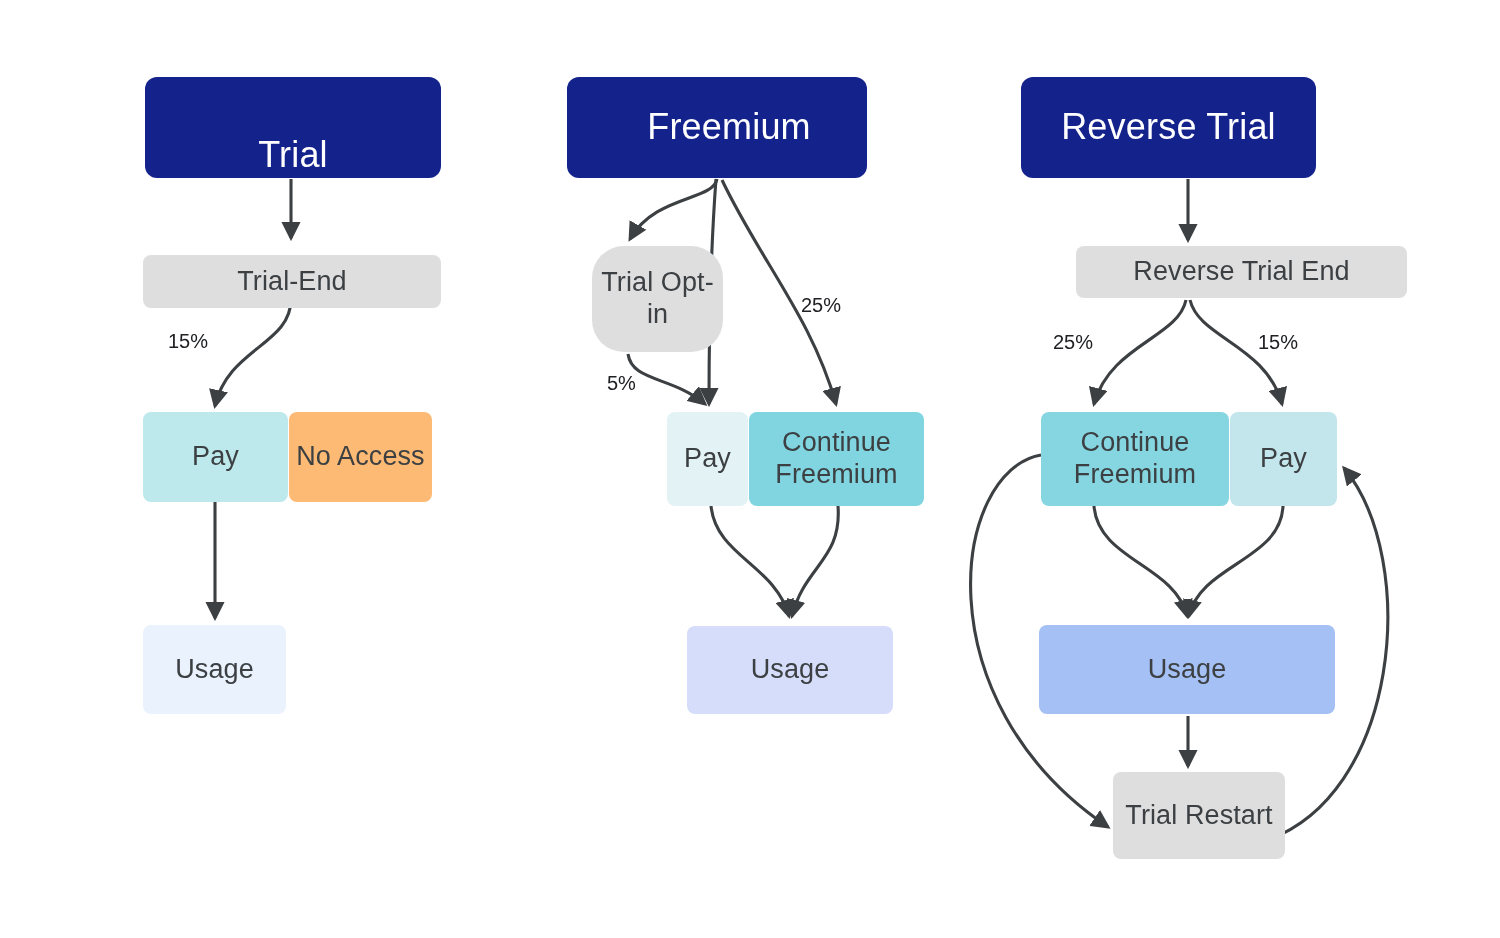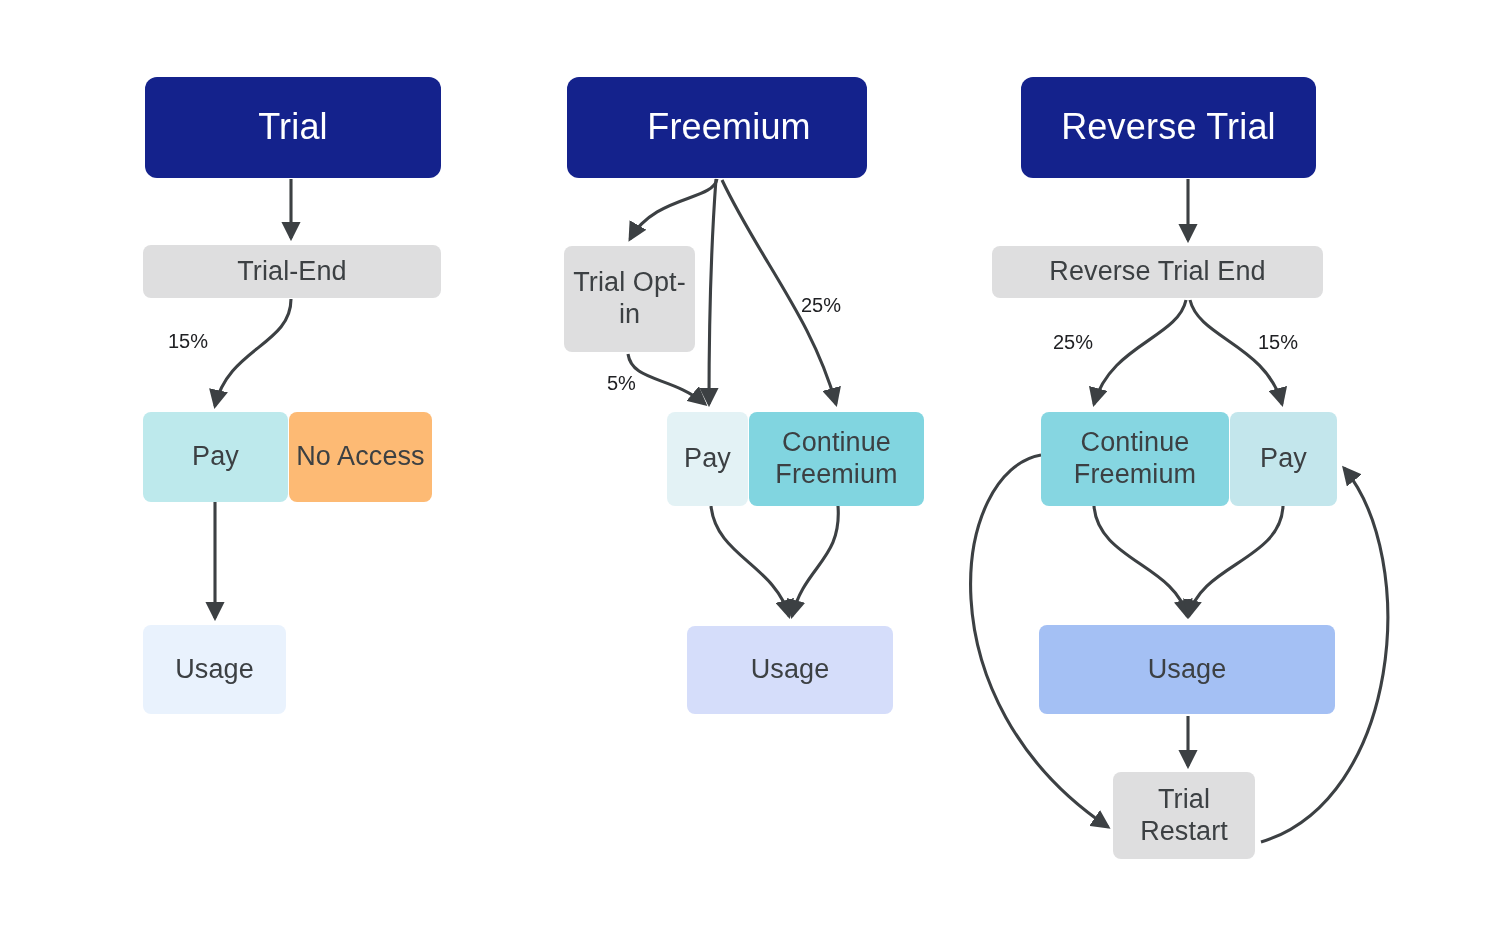--- a/index.html
+++ b/index.html
@@ -94,25 +94,25 @@
       <path d="M 1186 300 C 1178 338 1110 345 1094 404"></path>
       <path d="M 1190 300 C 1199 338 1266 345 1282 404"></path>
       <path d="M 1094 506 C 1098 560 1175 565 1187 616"></path>
       <path d="M 1283 506 C 1281 560 1200 565 1189 616"></path>
       <path d="M 1188 716 L 1188 766"></path>
       <path d="M 1041 455 C 953 470 920 700 1108 827"></path>
       <path d="M 1261 842 C 1400 800 1420 560 1344 468"></path>
     </g>
   </svg>
 
-  <div class="node header" style="left:145px; top:77px; width:296px; height:101px;">
+  <div class="node header" style="left:145px; top:77px; width:296px; height:101px;align-items:flex-end;">
     <span>Trial</span>
   </div>
 
-  <div class="node gray" style="left:143px; top:245px; width:298px; height:53px;">
+  <div class="node gray" style="left:143px; top:255px; width:298px; height:53px;">
     <span>Trial-End</span>
   </div>
 
   <div class="node cyan-1" style="left:143px; top:412px; width:145px; height:90px;">
     <span>Pay</span>
   </div>
 
   <div class="node pink" style="left:289px; top:412px; width:143px; height:90px;">
     <span>No Access</span>
   </div>
@@ -122,21 +122,21 @@
   </div>
 
   <div class="edge-label" style="left:168px; top:330px;">
     <span>15%</span>
   </div>
 
   <div class="node header" style="left:567px; top:77px; width:300px; height:101px;padding-left:30px;">
     <span>Freemium</span>
   </div>
 
-  <div class="node gray" style="left:564px; top:246px; width:131px; height:106px;">
+  <div class="node gray" style="left:592px; top:246px; width:131px; height:106px;border-radius:32px;">
     <span>Trial Opt-in</span>
   </div>
 
   <div class="node cyan-2" style="left:667px; top:412px; width:81px; height:94px;">
     <span>Pay</span>
   </div>
 
   <div class="node cyan-3" style="left:749px; top:412px; width:175px; height:94px;">
     <span>Continue Freemium</span>
   </div>
@@ -150,37 +150,37 @@
   </div>
 
   <div class="edge-label" style="left:607px; top:372px;">
     <span>5%</span>
   </div>
 
   <div class="node header" style="left:1021px; top:77px; width:295px; height:101px;">
     <span>Reverse Trial</span>
   </div>
 
-  <div class="node gray" style="left:992px; top:246px; width:331px; height:52px;justify-content:center;">
+  <div class="node gray" style="left:1076px; top:246px; width:331px; height:52px;justify-content:center;">
     <span>Reverse Trial End</span>
   </div>
 
   <div class="node cyan-4" style="left:1041px; top:412px; width:188px; height:94px;">
     <span>Continue Freemium</span>
   </div>
 
   <div class="node cyan-5" style="left:1230px; top:412px; width:107px; height:94px;">
     <span>Pay</span>
   </div>
 
   <div class="node blue-3" style="left:1039px; top:625px; width:296px; height:89px;">
     <span>Usage</span>
   </div>
 
-  <div class="node gray" style="left:1113px; top:772px; width:142px; height:87px;">
+  <div class="node gray" style="left:1113px; top:772px; width:172px; height:87px;">
     <span>Trial Restart</span>
   </div>
 
   <div class="edge-label" style="left:1053px; top:331px;">
     <span>25%</span>
   </div>
 
   <div class="edge-label" style="left:1258px; top:331px;">
     <span>15%</span>
   </div>

